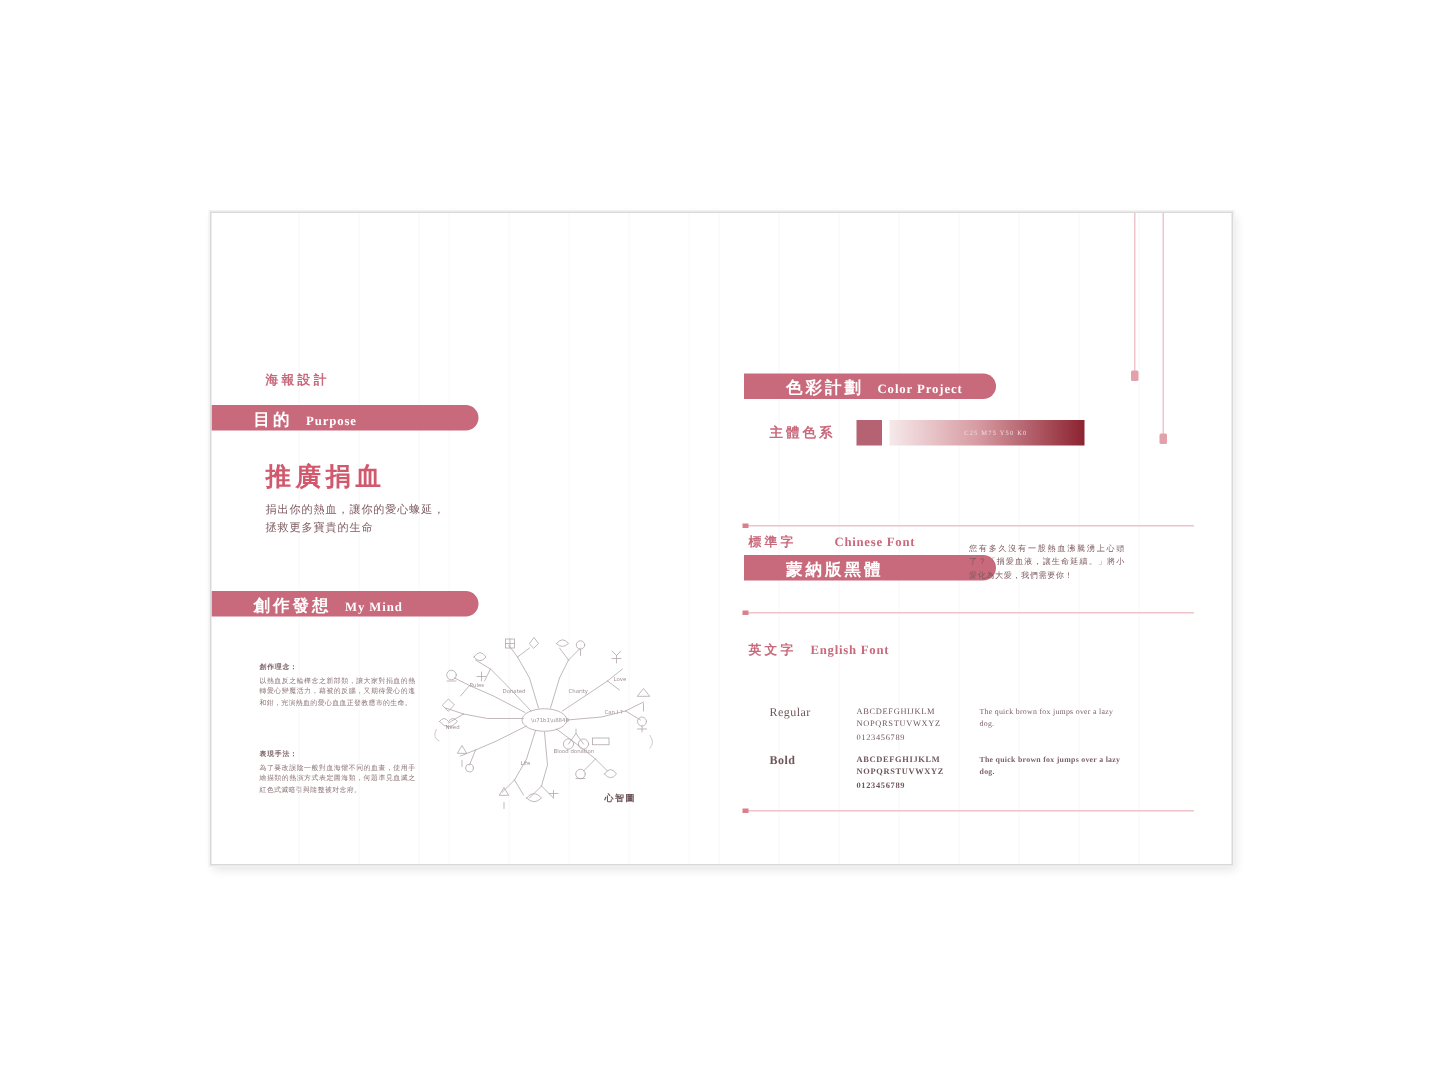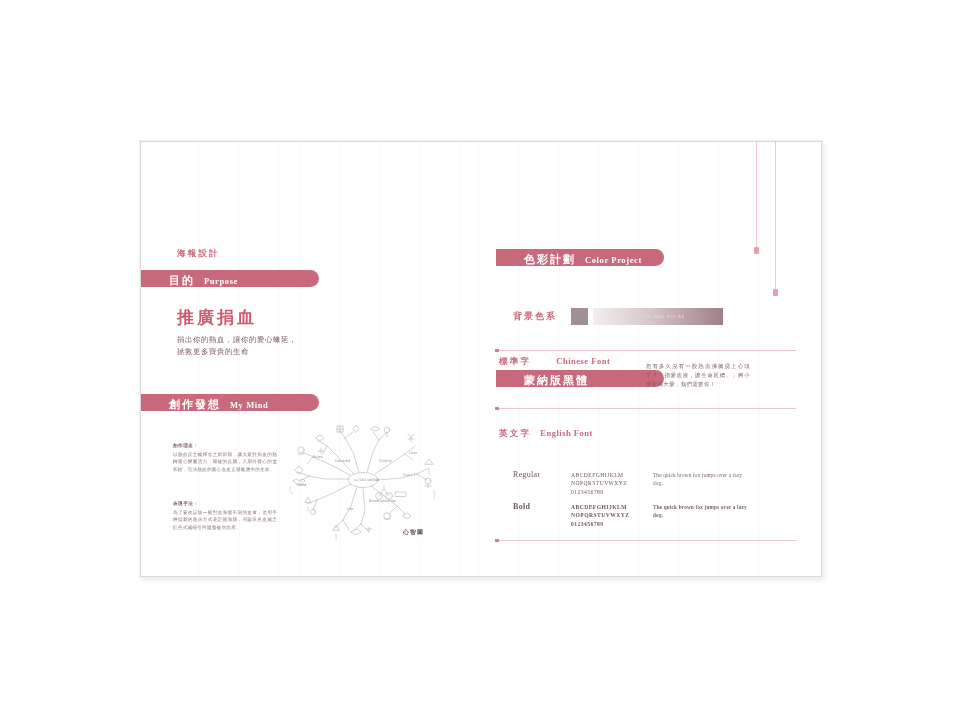--- a/index.html
+++ b/index.html
@@ -288,28 +288,28 @@
           </g>
         </svg>
         <div class="mm-cap" style="left:120px;top:104px;">心智圖</div>
       </div>
 
       <div class="banner banner-pad" style="left:355px;top:107px;width:140px;">
         <span class="zh">色彩計劃</span>
         <span class="en">Color Project</span>
       </div>
 
-
-      <div class="swatch-row" style="left:372px;top:166px;width:240px;">
-        <div class="swatch-label">背景色系</div>
-        <div class="swatch-chip" style="background:#a08f95;"></div>
-        <div class="swatch-bar" style="background:linear-gradient(90deg,#f4eeee 0%,#d6c5c7 45%,#9e8087 100%);">
-          <span>C35 M40 Y30 K0</span>
+      <div class="swatch-row" style="left:372px;top:138px;width:240px;">
+        <div class="swatch-label">主體色系</div>
+        <div class="swatch-chip" style="background:#b56372;"></div>
+        <div class="swatch-bar" style="background:linear-gradient(90deg,#f6e9ea 0%,#d79ba3 45%,#8c2330 100%);">
+          <span>C25 M75 Y50 K0</span>
         </div>
       </div>
+
 
       <div class="rule" style="left:355px;top:208px;width:300px;"></div>
 
       <div class="kicker" style="left:358px;top:214px;">
         <span>標準字</span>
         <span style="font-family:'Liberation Serif',serif;letter-spacing:.5px;margin-left:20px;">Chinese Font</span>
       </div>
       <div class="banner banner-pad" style="left:355px;top:228px;width:140px;">
         <span class="zh">蒙納版黑體</span>
       </div>

